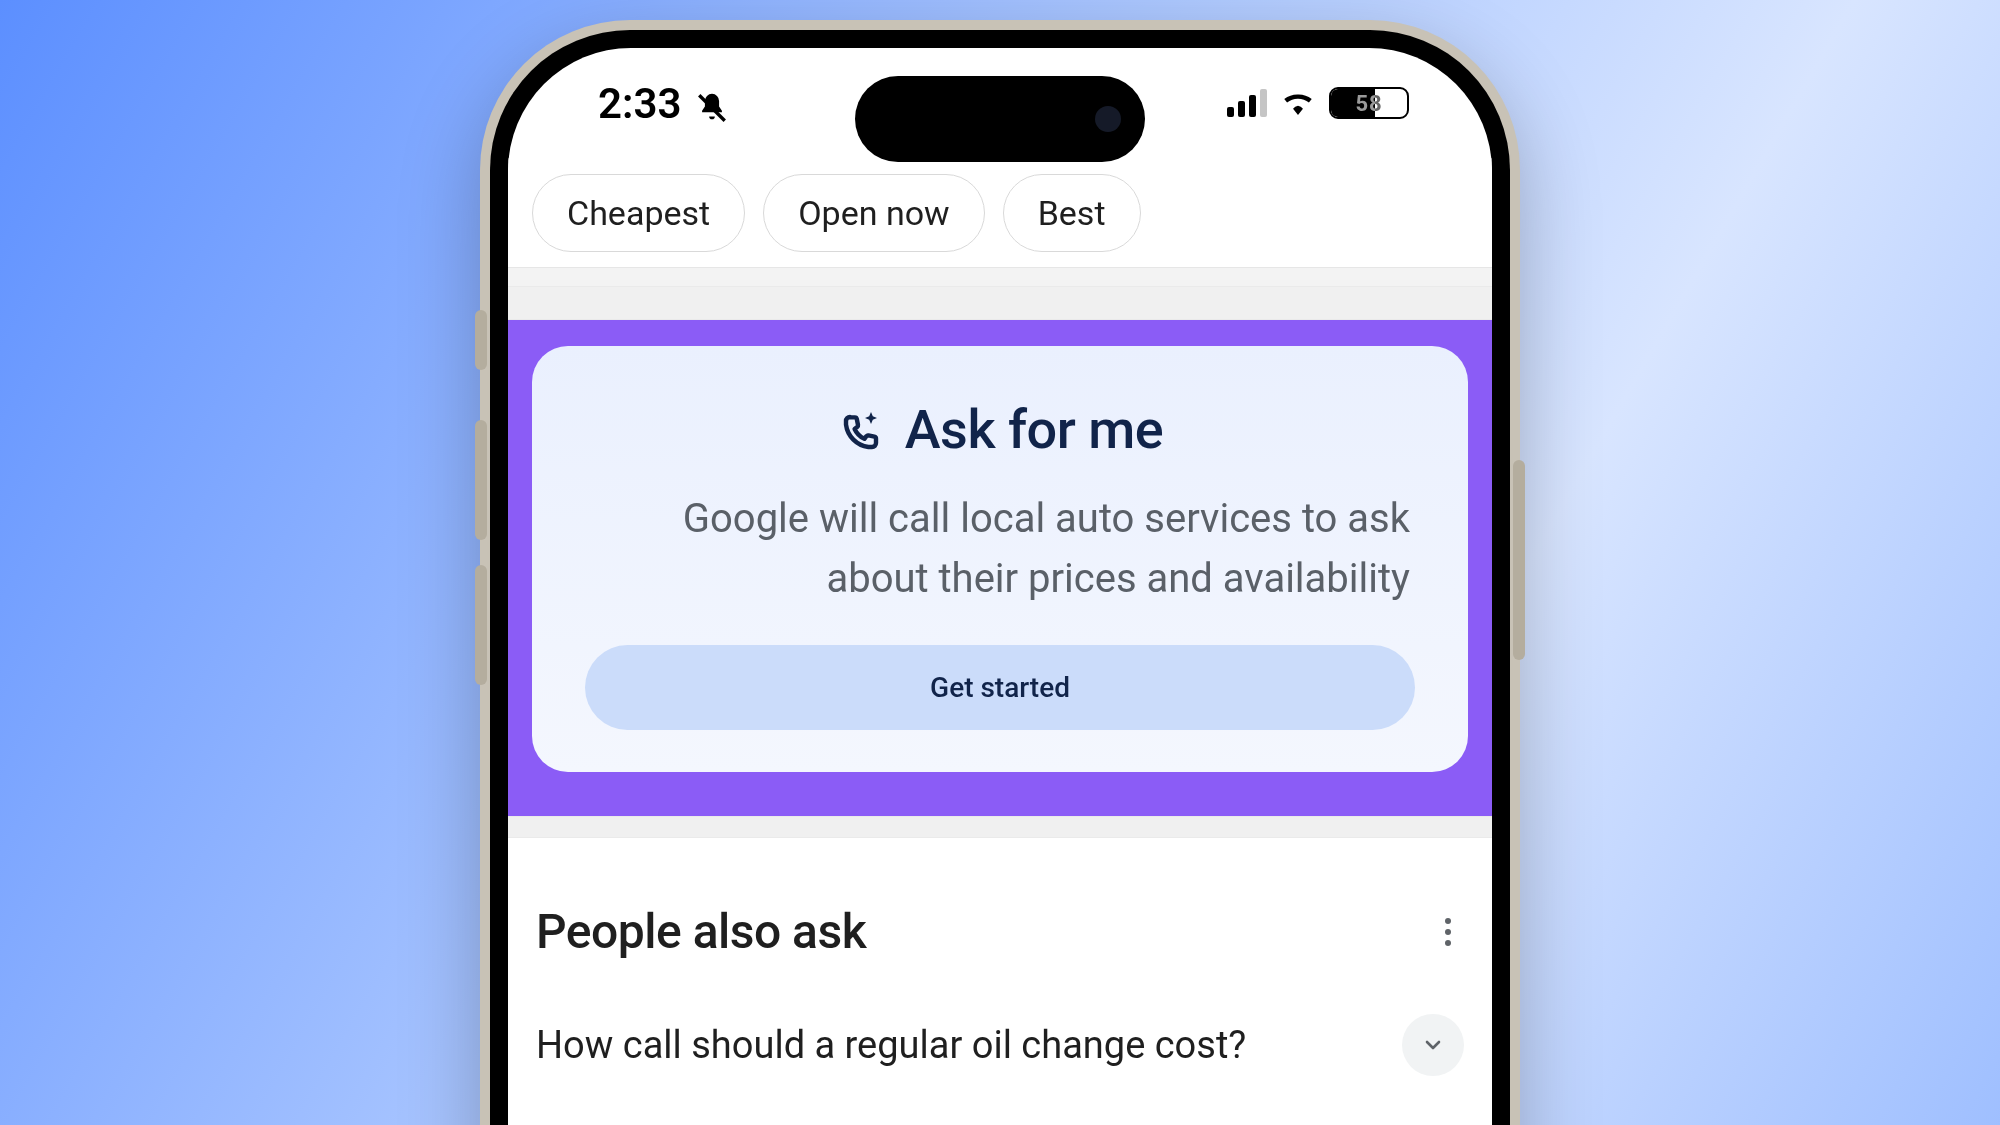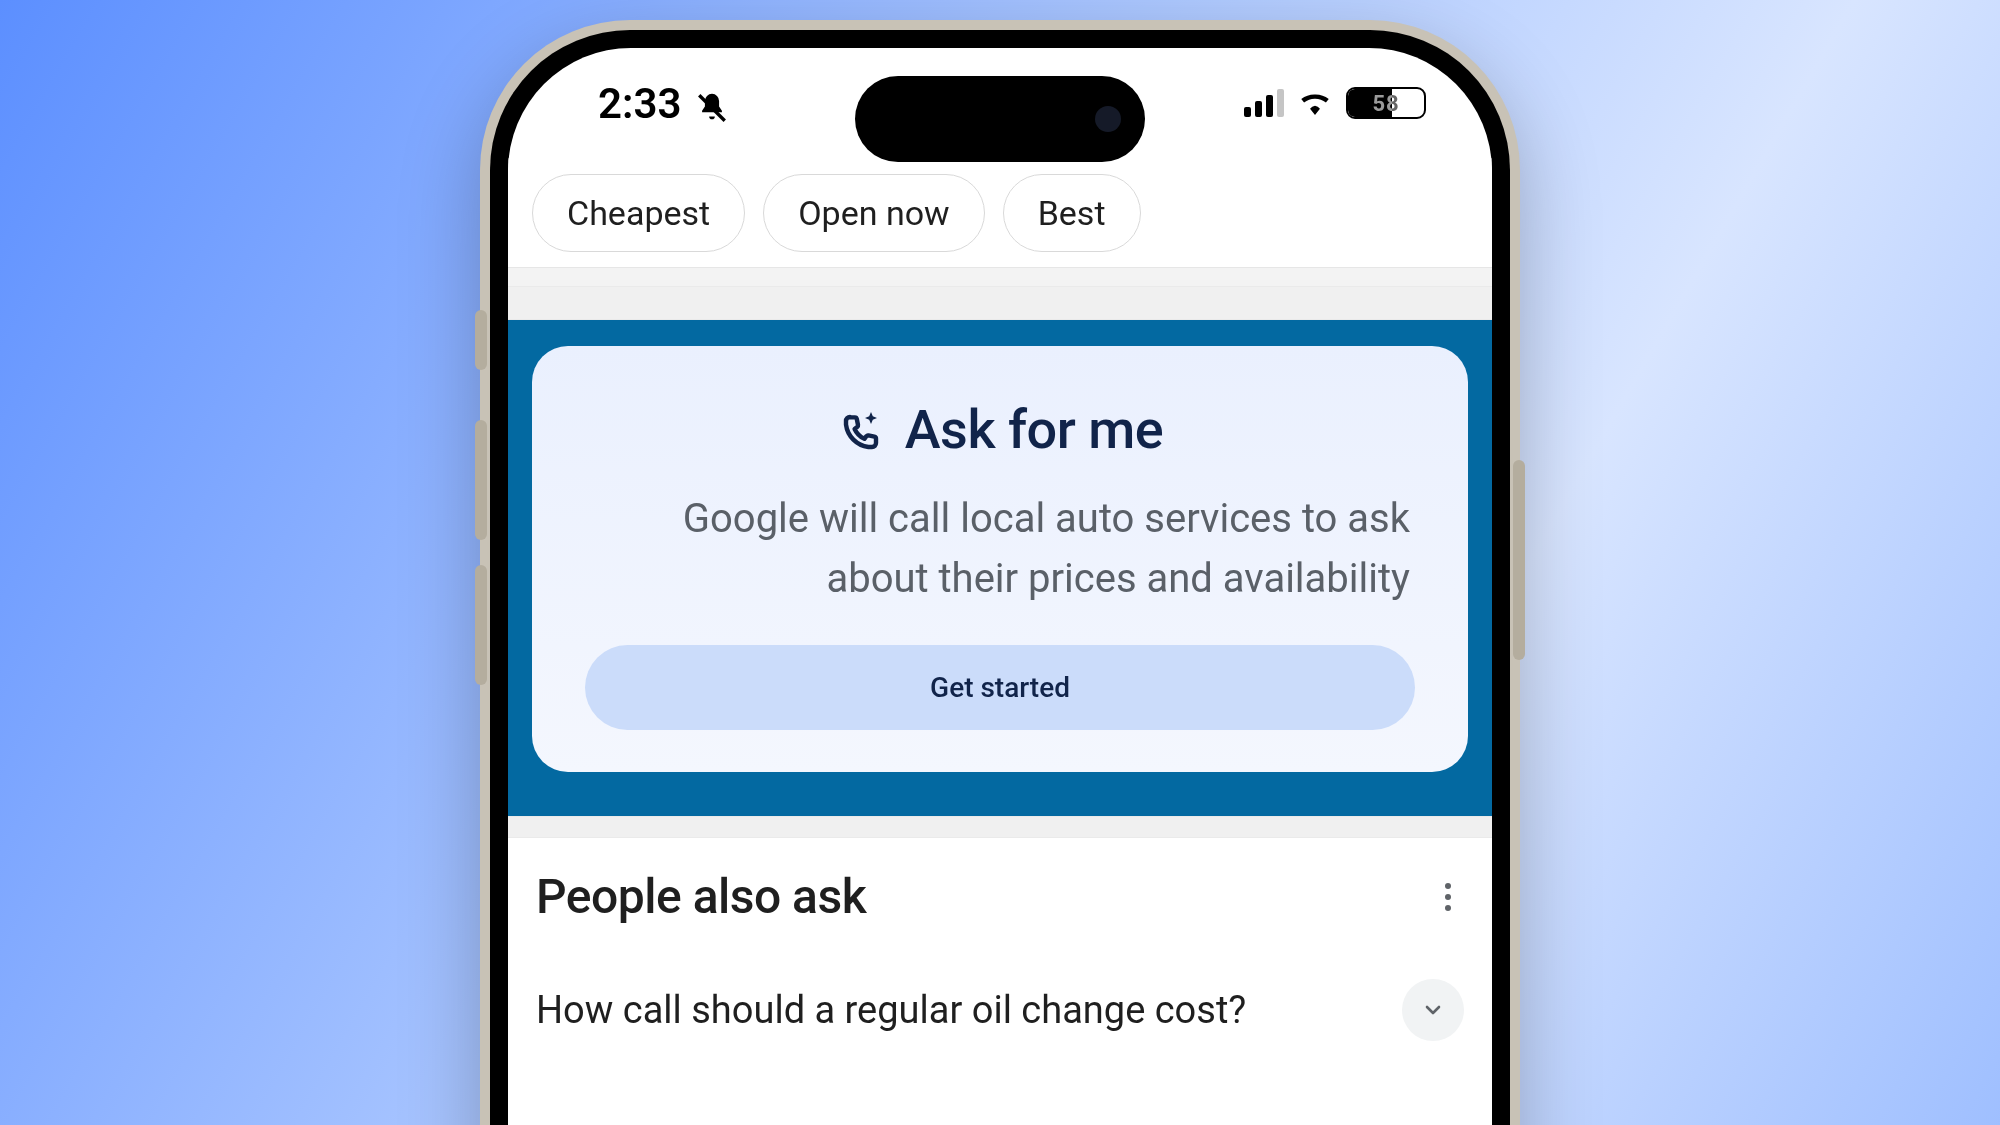--- a/index.html
+++ b/index.html
@@ -74,21 +74,21 @@
     height: 26px;
     background: #151a28;
     border-radius: 50%;
   }
 
   
   .statusbar {
     position: absolute;
     top: 0;
     left: 0;
-    right: 0;
+    right: 17px;
     height: 110px;
     display: flex;
     align-items: center;
     justify-content: space-between;
     padding: 0 60px;
     z-index: 5;
     font-weight: 600;
   }
   .statusbar .left {
     display: flex;
@@ -205,21 +205,21 @@
     border-bottom: 1px solid #eaeaea;
   }
   .thin-gap {
     height: 18px;
     background: #f3f3f3;
   }
 
   
   .card-wrap {
     padding: 26px 24px 44px 24px;
-    background: #0369a1;
+    background: #8b5cf6;
   }
   .card {
     background: linear-gradient(180deg, #eaf0fe 0%, #f4f7fe 100%);
     border-radius: 36px;
     padding: 52px 40px 42px 40px;
     text-align: center;
   }
   .card-title {
     display: flex;
     align-items: center;
@@ -259,20 +259,21 @@
   
   .paa-wrap {
     background: #fff;
     padding: 30px 28px 0 28px;
   }
   .paa-head {
     display: flex;
     align-items: center;
     justify-content: space-between;
     margin-bottom: 34px;
+    margin-top: 35px;
   }
   .paa-head h2 {
     font-size: 48px;
     font-weight: 500;
     color: #1f1f1f;
     letter-spacing: -0.5px;
   }
   .more-dots {
     width: 32px;
     display: flex;

